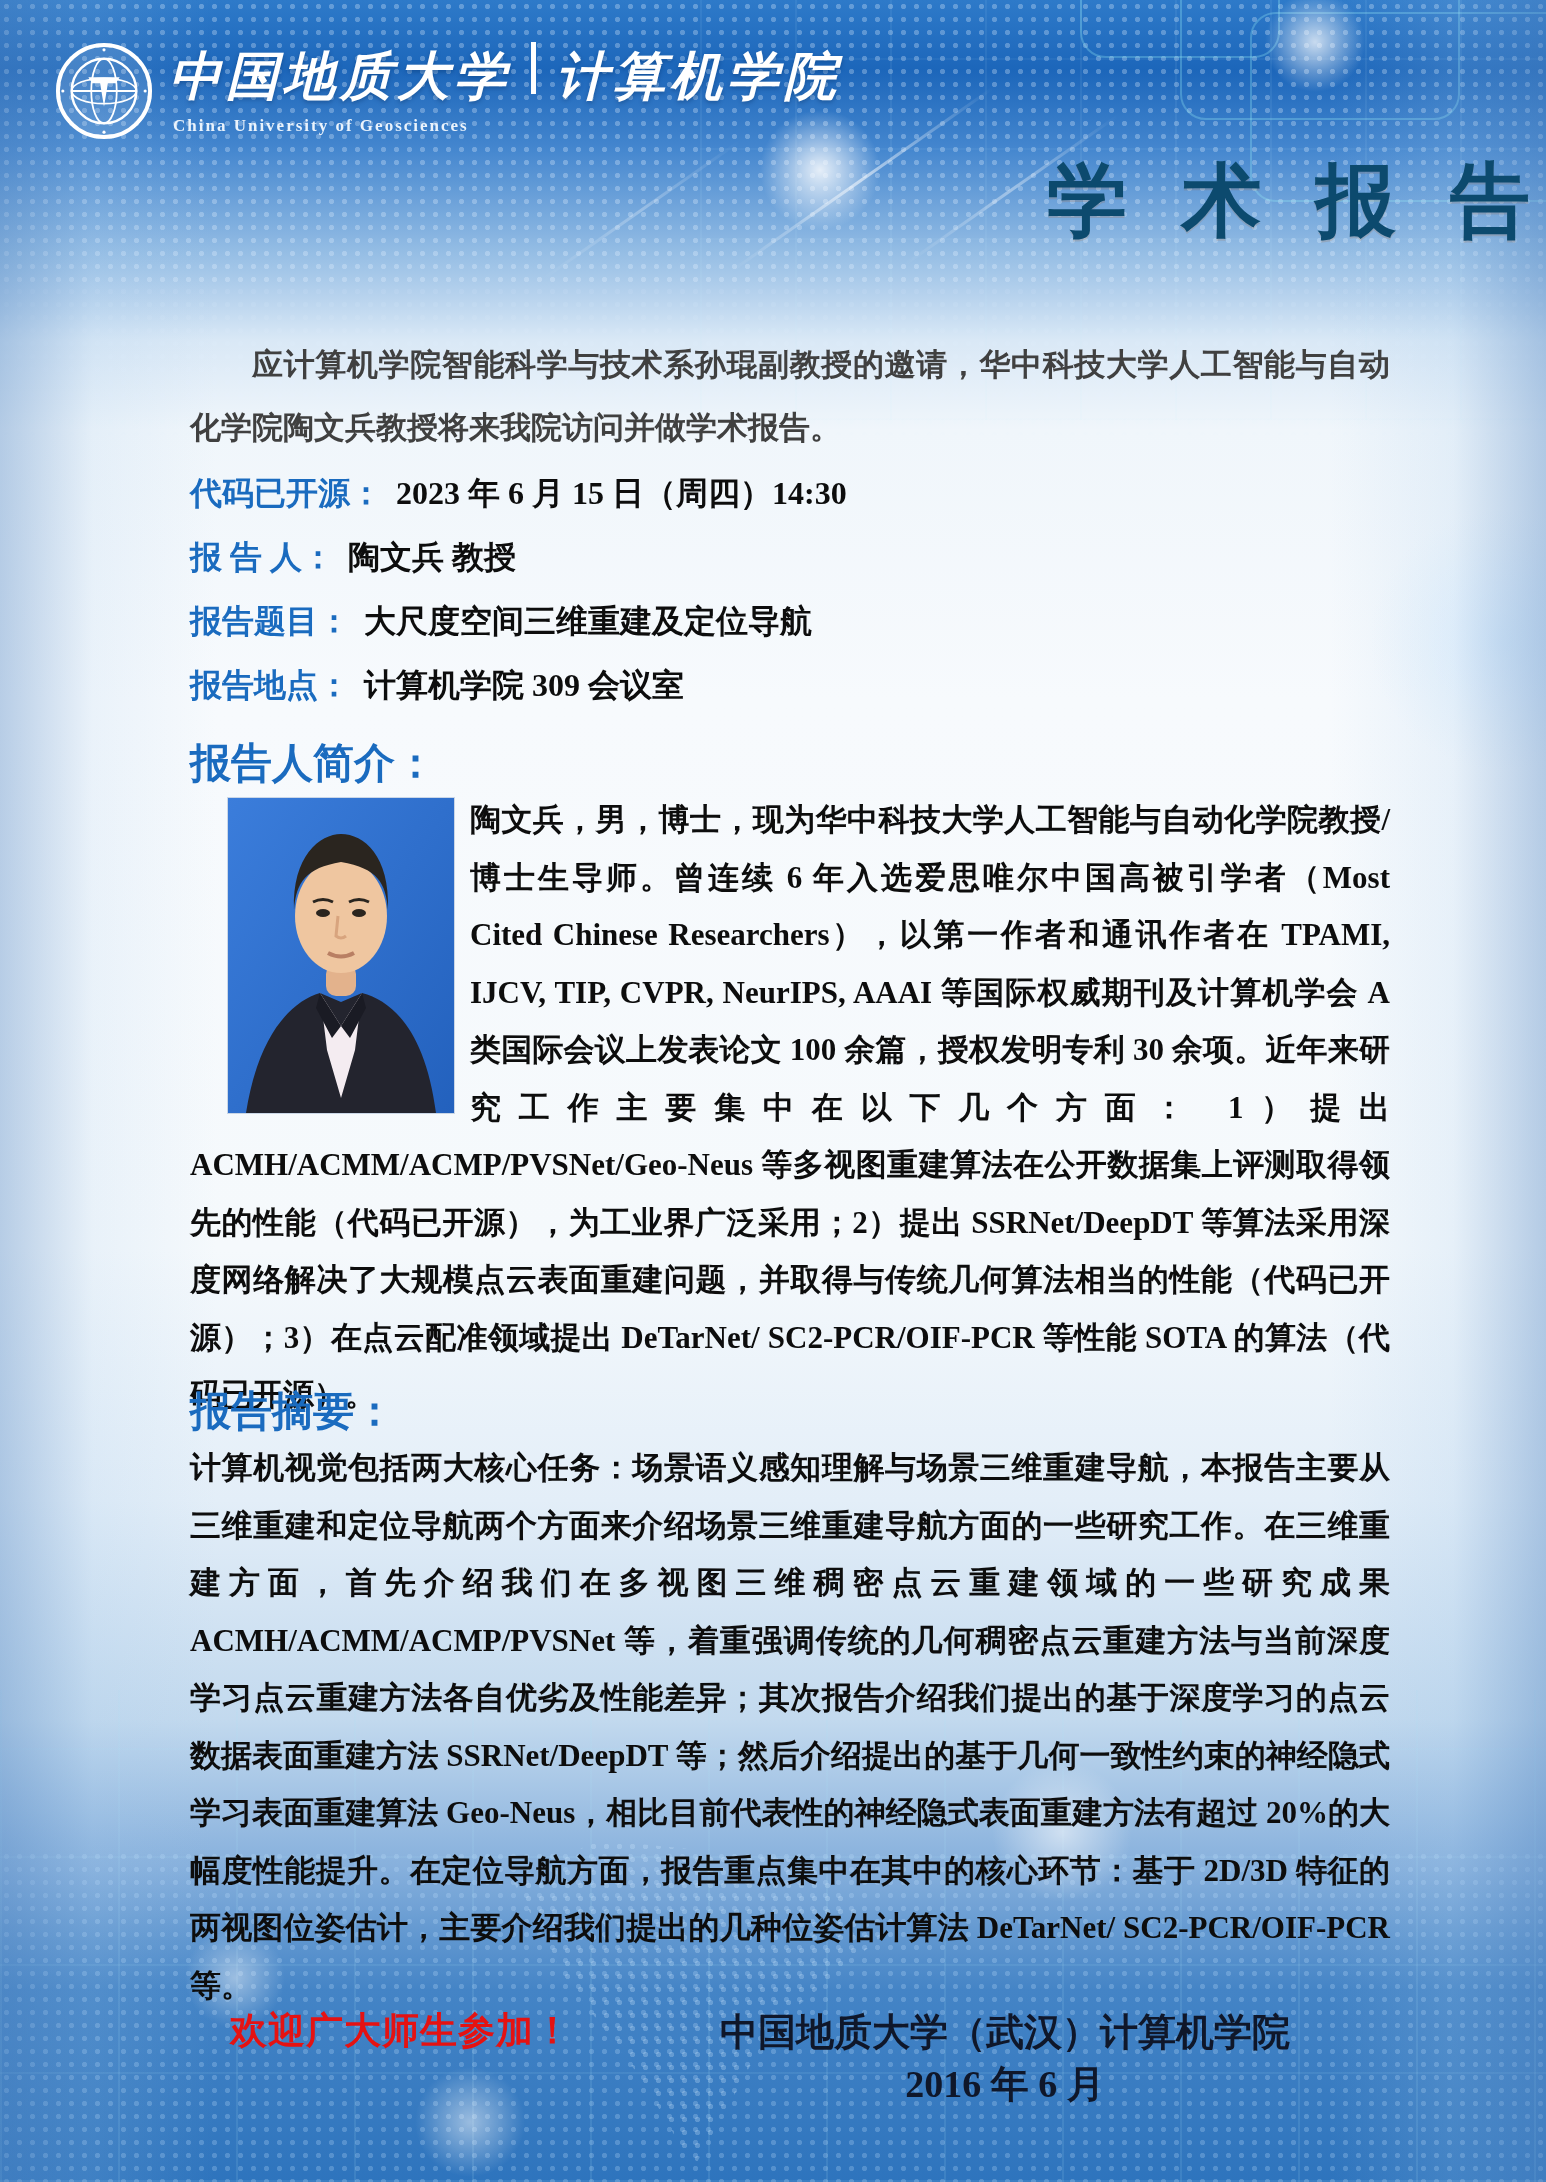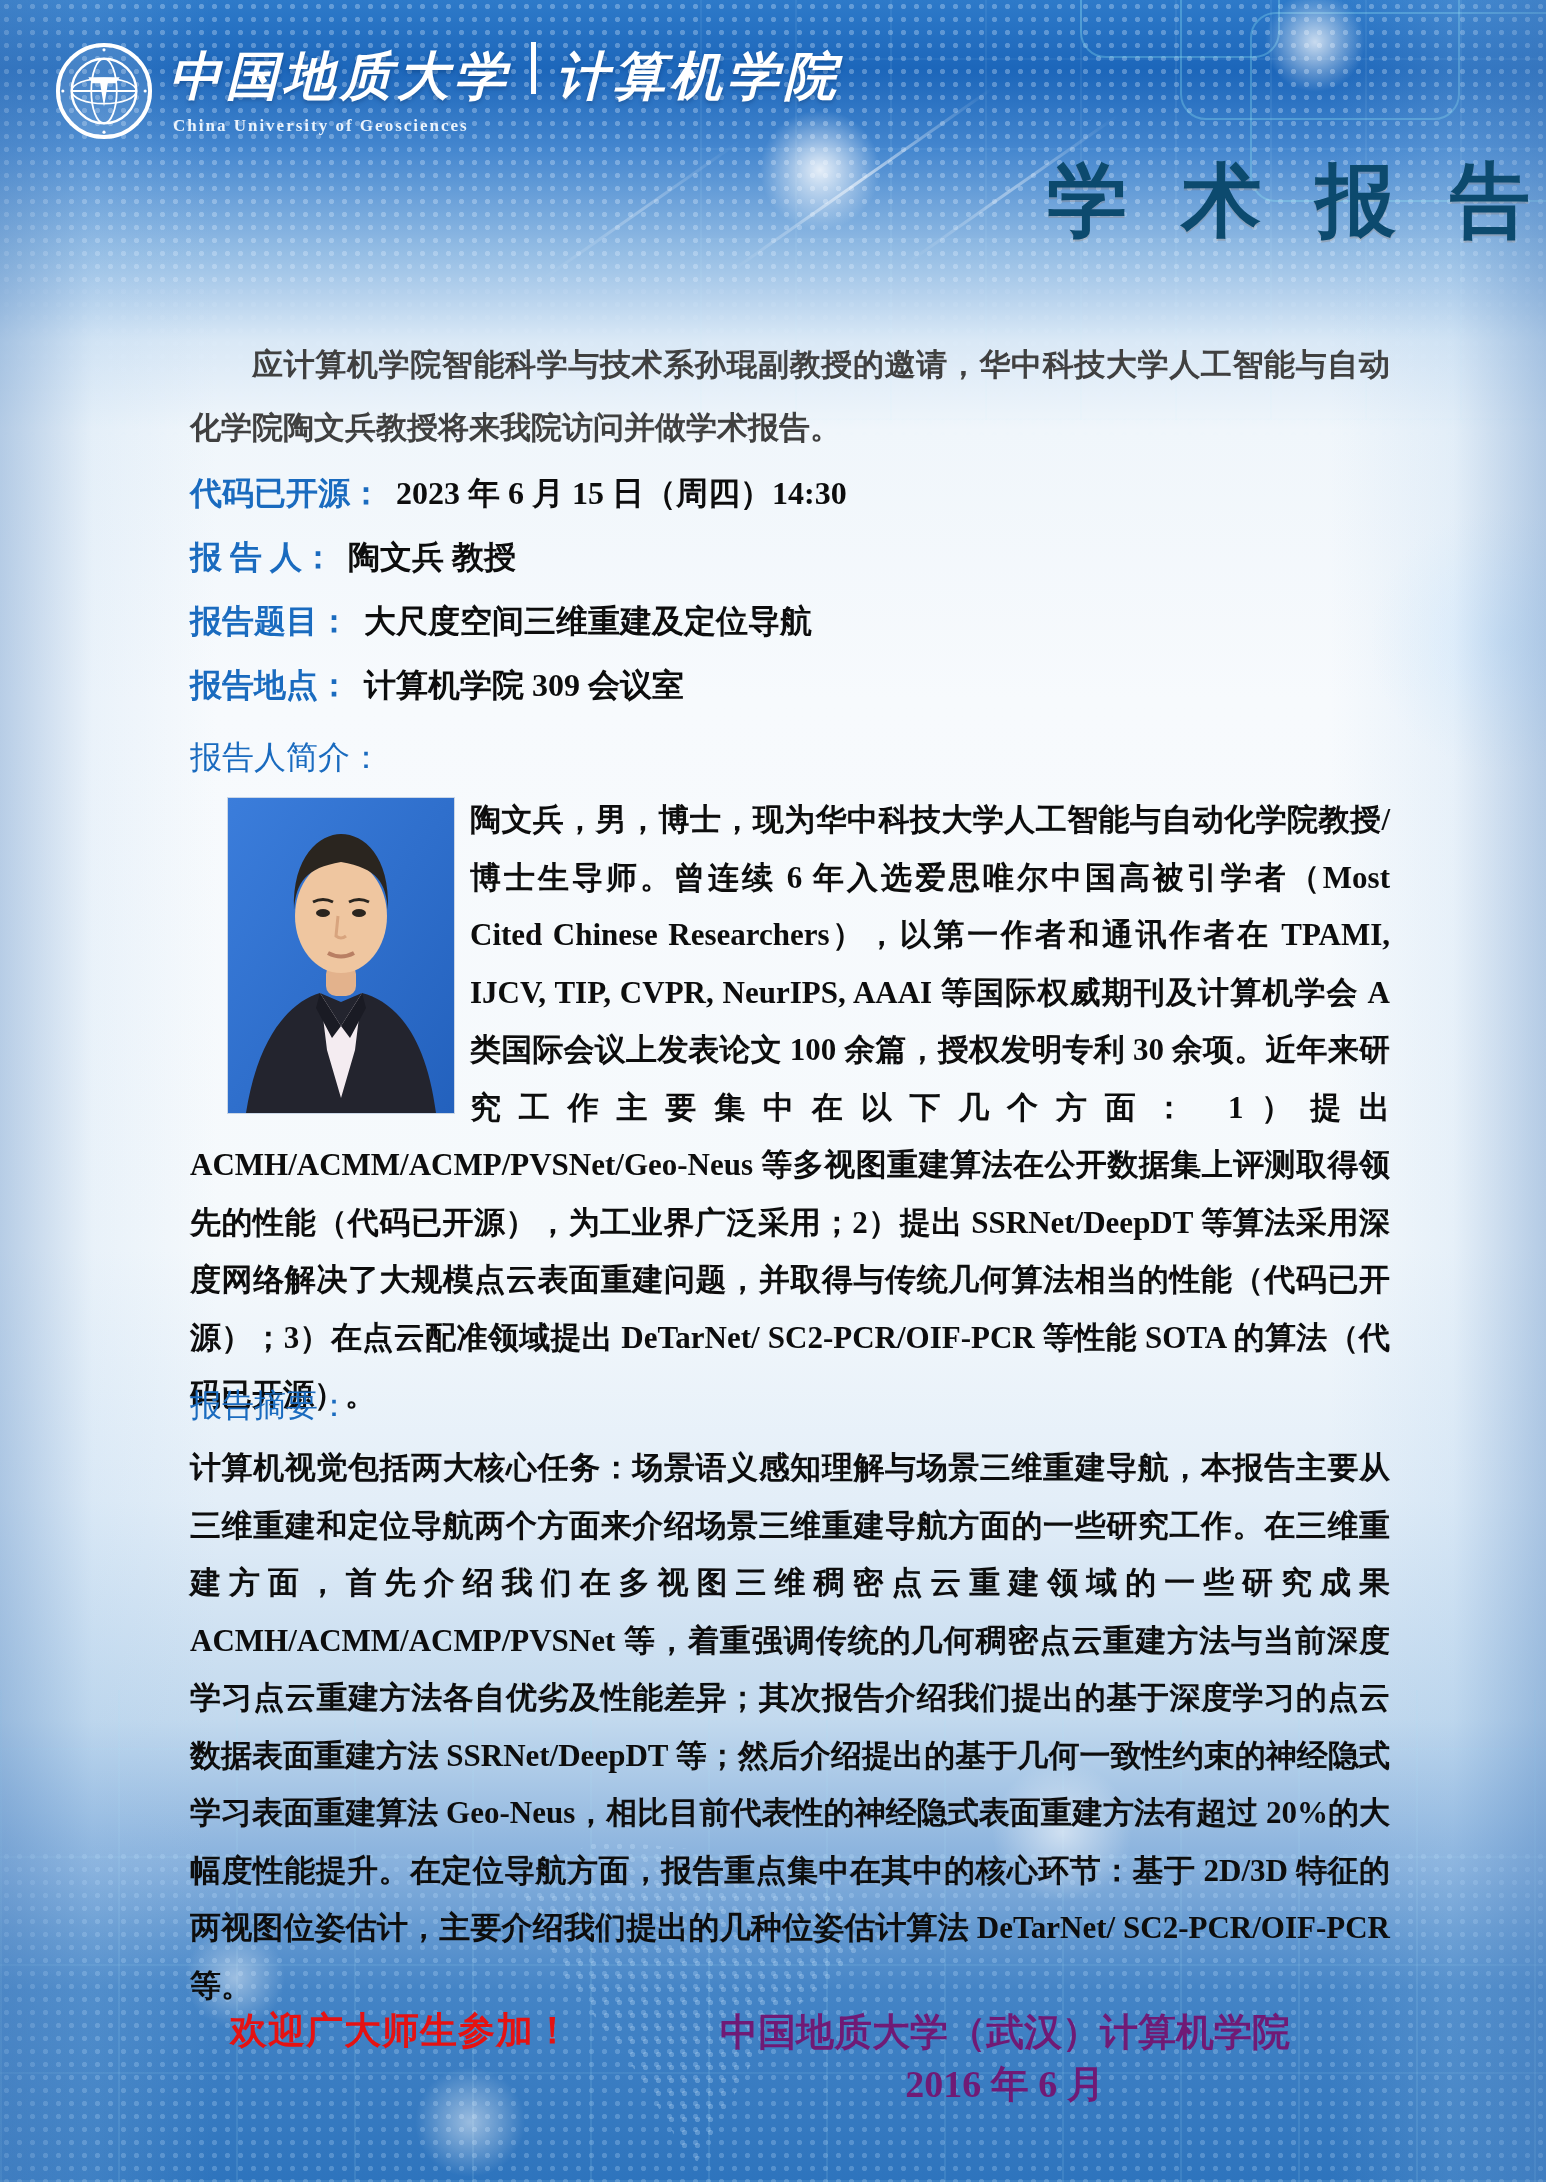--- a/index.html
+++ b/index.html
@@ -80,36 +80,36 @@
 
   
   .serifed { font-family:"Liberation Serif","DejaVu Serif",serif; }
   .intro { position:absolute; left:190px; width:1200px; top:333px;
     font-size:31px; font-weight:700; color:#404040; line-height:63px;
     text-align:justify; text-indent:2em; }
   .details { position:absolute; left:190px; width:1200px; top:461px; }
   .details .row { display:flex; line-height:64px; font-size:32px; font-weight:700; }
   .details .lbl { color:#1A6BBF; margin-right:14px; white-space:pre; }
   .details .val { color:#0d0d0d; }
-  .sec { position:absolute; left:190px; font-size:32px; font-weight:400; color:#1A6BBF; }
+  .sec { position:absolute; left:190px; font-size:41px; font-weight:700; color:#1A6BBF; }
   .bio-head { top:736px; }
   .bio-para { position:absolute; left:190px; width:1200px; top:791px;
     font-size:31px; font-weight:700; color:#0d0d0d; line-height:57.5px; text-align:justify; }
   .photo { float:left; width:226px; height:315px; margin:7px 16px 8px 38px;
     box-shadow:0 0 0 1px rgba(120,150,190,0.35); }
   .abs-head { top:1384px; }
   .abs-para { position:absolute; left:190px; width:1200px; top:1439px;
     font-size:31px; font-weight:700; color:#0d0d0d; line-height:57.5px; text-align:justify; }
 
   
   .footer { position:absolute; left:230px; right:156px; top:2006px;
     display:flex; align-items:flex-start; }
   .welcome { font-size:37px; font-weight:800; color:#E51212; letter-spacing:1px; }
   .sig-block { margin-left:auto; margin-right:100px; text-align:center;
-    font-size:38px; font-weight:700; color:#701a75; line-height:52px; }
+    font-size:38px; font-weight:700; color:#0f172a; line-height:52px; }
 </style>
 </head>
 <body>
 
 <div class="poster">
 
   <div class="bg-base"></div>
   <div class="dots dots-a"></div>
   <div class="dots dots-b"></div>
   <div class="dots dots-c"></div>

